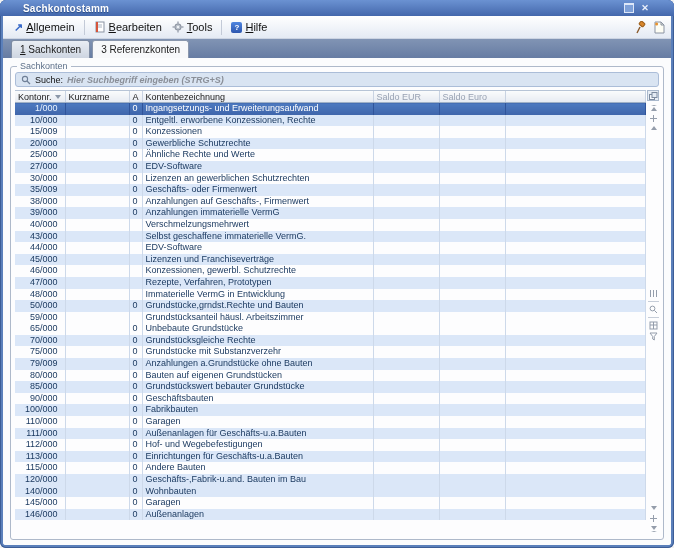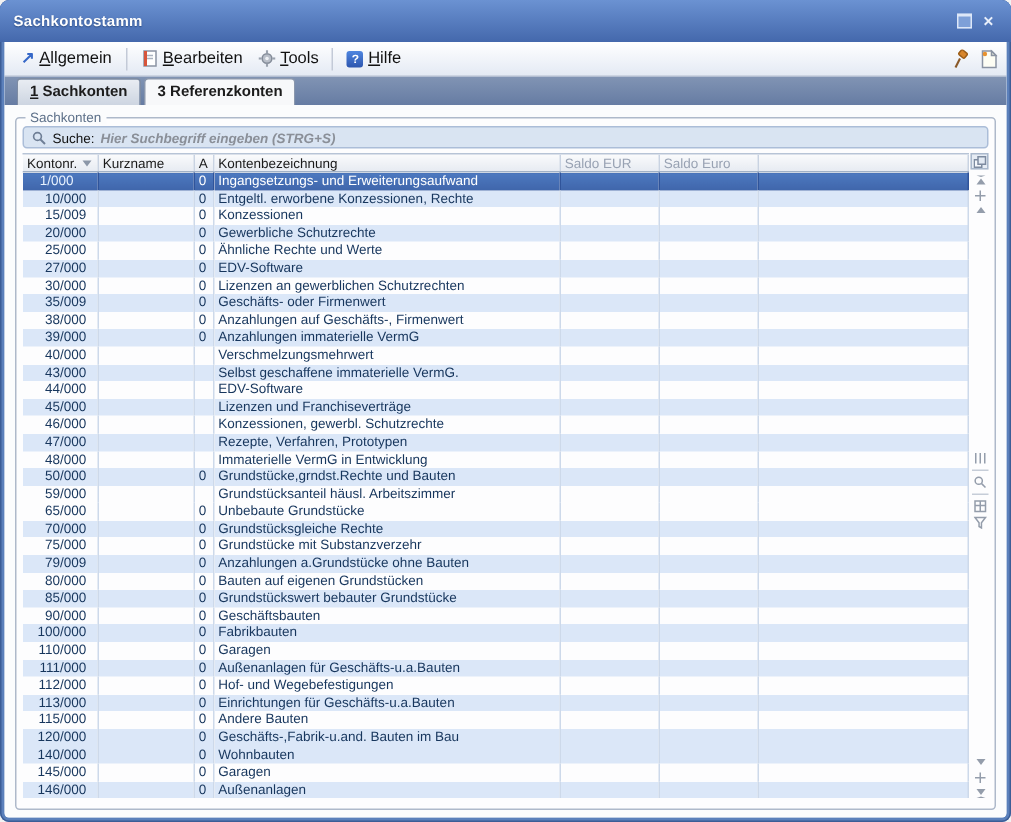--- a/index.html
+++ b/index.html
@@ -1,20 +1,20 @@
 <!DOCTYPE html>
 <html><head>
 <meta charset="utf-8">
 <style>
   html,body{margin:0;padding:0;background:#f2f2f2;font-family:"Liberation Sans",sans-serif;}
   .window{position:relative;width:674px;height:548px;box-sizing:border-box;background:#5b80bb;
           border-radius:6px;overflow:hidden;display:flex;flex-direction:column;
           box-shadow:inset 0 0 0 1px #3c5d96;}
   
-  .titlebar{height:28px;display:flex;align-items:center;padding:0 9px;gap:4px;
+  .titlebar{height:16px;display:flex;align-items:center;padding:0 23px;gap:4px;
             background:linear-gradient(#6b92d2,#4468ac);}
   .title{flex:1;color:#fff;font-size:10px;font-weight:bold;letter-spacing:.2px;
          text-shadow:0 1px 1px #2a4a80;}
   .win-btn{width:12px;height:11px;display:flex;align-items:center;justify-content:center;color:#eaf0fb;font-size:9px;}
   .restore-box{width:8px;height:7px;border:1px solid #dde7f8;border-top:2px solid #dde7f8;background:#7ea0d8;}
   .close-glyph{font-weight:bold;line-height:1;}
   
   .client{flex:1;margin:0 3px 3px 3px;background:#fff;border-radius:0 0 3px 3px;
           display:flex;flex-direction:column;overflow:hidden;}
   
@@ -22,21 +22,21 @@
            border-bottom:1px solid #ccd4e2;display:flex;align-items:center;padding:0 6px;}
   .menu-item{display:flex;align-items:center;gap:3px;padding:2px 5px;font-size:11px;color:#111;border-radius:2px;}
   .menu-item .u{text-decoration:underline;}
   .tb-sep{width:1px;height:15px;background:#c3cad7;margin:0 4px;}
   .tb-right{margin-left:auto;display:flex;align-items:center;gap:6px;}
   .help-box{width:11px;height:11px;background:linear-gradient(#4f86e0,#2c55ae);border-radius:2px;
             color:#fff;font-size:8px;font-weight:bold;display:flex;align-items:center;justify-content:center;}
   .arrow-ne{color:#3668c8;font-weight:bold;font-size:11px;line-height:1;}
   
   .tabstrip{height:19px;flex:0 0 19px;background:linear-gradient(#8194b4,#667ca3);
-            display:flex;align-items:flex-end;padding:0 0 0 8px;gap:2px;font-weight:bold;}
+            display:flex;align-items:flex-end;padding:0 0 0 8px;gap:2px;}
   .tab{font-size:10px;padding:2px 8px 2px 8px;border:1px solid #7e8ca3;border-bottom:none;
        border-radius:3px 3px 0 0;background:linear-gradient(#e9edf3,#cdd5e1);color:#1c1c1c;height:13px;line-height:13px;}
   .tab.active{background:#f7f8fa;border-color:#8a97ad;position:relative;z-index:2;}
   .tab .u{text-decoration:underline;}
   
   .content{flex:1;background:#fbfcfd;position:relative;padding:8px 7px 5px 7px;}
   .groupbox{position:absolute;top:8px;left:7px;right:7px;bottom:5px;
             border:1px solid #aeb9ca;border-radius:3px;background:#fdfdfe;}
   .gb-label{position:absolute;top:-6px;left:6px;background:#fbfcfd;padding:0 3px;
             font-size:9px;color:#5d7089;}
@@ -57,21 +57,21 @@
      background:linear-gradient(#fafbfc,#e7ebf2);border-bottom:1px solid #9fb0c6;
      border-right:1px solid #c9d3e2;color:#1a1a1a;white-space:nowrap;overflow:hidden;}
   th.gray{color:#98a2b3;}
   th .sort{display:inline-block;width:0;height:0;border-left:3px solid transparent;
            border-right:3px solid transparent;border-top:4px solid #8b97a8;margin-left:3px;vertical-align:middle;}
   td{height:11.6px;font-size:9px;color:#17365d;padding:0 3px;white-space:nowrap;overflow:hidden;
      border-right:1px solid #cdd9ea;line-height:11.6px;}
   tr.alt td{background:#dbe7f8;}
   tr.selected td{background:linear-gradient(#4d79c0,#3f65aa);color:#fff;border-right-color:#30549a;}
   td.f-konto{text-align:right;padding-right:7px;}
-  tr.selected td.f-konto{text-align:center;padding-left:3px;color:#e8f2ff;margin-top:28px;}
+  tr.selected td.f-konto{text-align:right;padding-left:3px;color:#e8f2ff;margin-top:28px;}
   td.f-a{text-align:right;padding-right:4px;}
   
   .strip{position:absolute;top:23px;right:3px;width:13px;bottom:3px;}
   .chooser-btn{position:absolute;top:0;left:0;width:12px;height:11px;background:#e6ecf4;
                border:1px solid #a9b8cc;box-sizing:border-box;display:flex;align-items:center;justify-content:center;}
   .strip-btn{position:absolute;left:1px;width:11px;height:10px;display:flex;align-items:center;justify-content:center;}
   .tri-up{width:0;height:0;border-left:3px solid transparent;border-right:3px solid transparent;border-bottom:4px solid #949dab;}
   .tri-down{width:0;height:0;border-left:3px solid transparent;border-right:3px solid transparent;border-top:4px solid #949dab;}
   .bar-top{border-top:1px solid #949dab;padding-top:1px;}
   .bar-bot{border-bottom:1px solid #949dab;padding-bottom:1px;}

